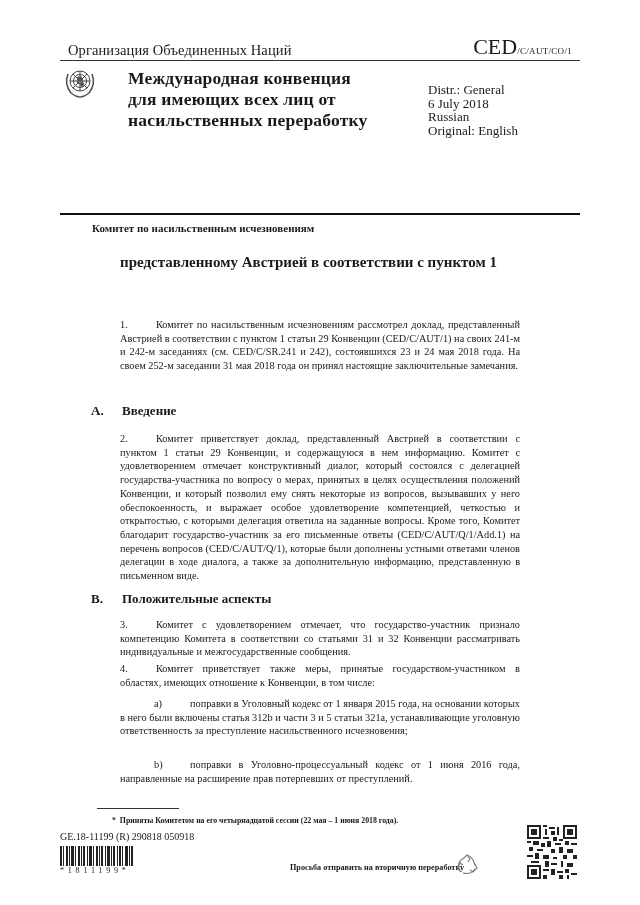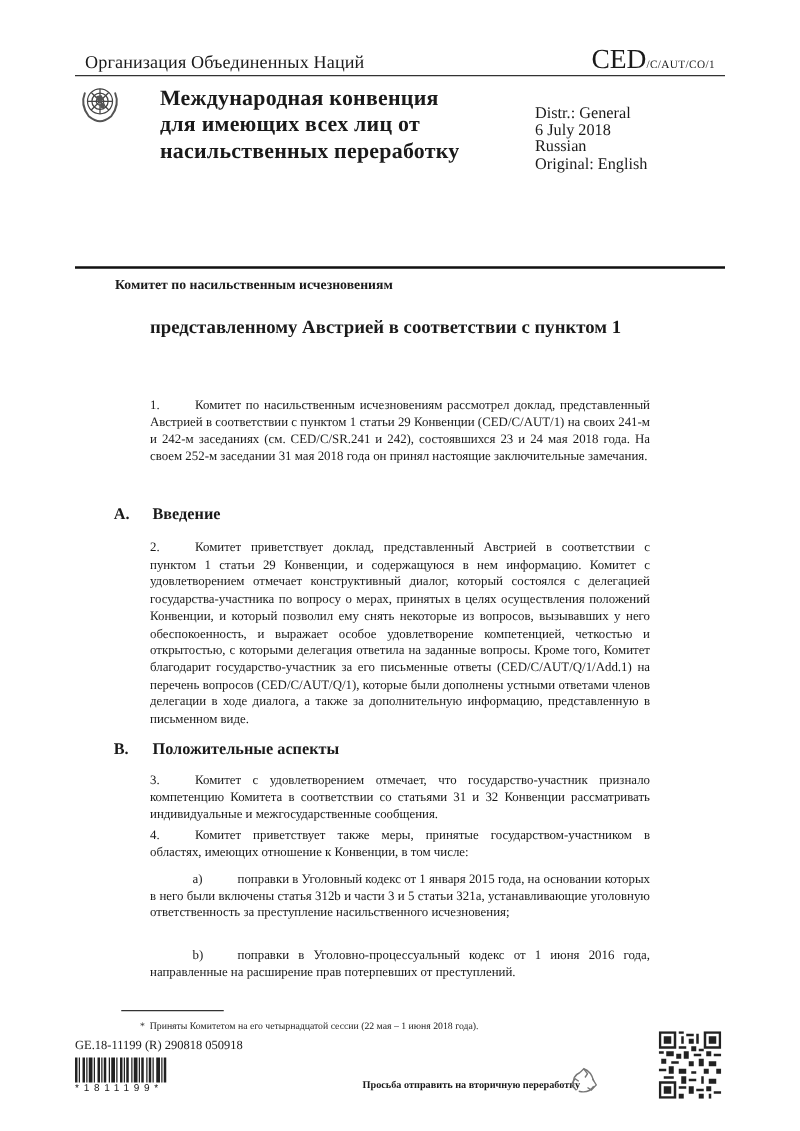--- a/index.html
+++ b/index.html
@@ -28,25 +28,25 @@
   .para {
     left: 120px; width: 400px; font-size: 10.3px; line-height: 13.7px; text-align: justify;
     text-align-last: left;
   }
   .para .num { display: inline-block; width: 36px; }
   .sub { left: 120px; width: 400px; font-size: 10.3px; line-height: 13.7px; text-align: justify; }
   .sub .letter { display: inline-block; width: 36px; padding-left: 34px; box-sizing: content-box; }
   .heading { left: 91px; font-size: 13px; font-weight: bold; }
   .heading .h-letter { display: inline-block; width: 31px; }
   .fn-rule { left: 97px; width: 82px; top: 808px; height: 0; border-top: 1px solid #333; }
-  .footnote { left: 112px; top: 816px; font-size: 7.8px; }
+  .footnote { left: 112px; top: 816px; font-size: 7.8px; font-weight: bold; }
   .ge-code { left: 60px; top: 831px; font-size: 10px; }
   .barcode { left: 60px; top: 846px; width: 90px; height: 20px; display: flex; align-items: stretch; }
   .barcode span { display: block; height: 100%; background: #222; }
-  .barcode-num { left: 60px; top: 866px; font-size: 8px; letter-spacing: 3.8px; font-family: Liberation Sans, sans-serif; }
+  .barcode-num { left: 60px; top: 866px; font-size: 8px; letter-spacing: 3.8px; font-family: Liberation Serif, serif; }
   .recycle-text { left: 290px; top: 863px; font-size: 8.2px; font-weight: bold; }
   .recycle-icon { left: 455px; top: 853px; width: 24px; height: 24px; }
   .qr { left: 527px; top: 825px; width: 50px; height: 54px; }
 </style>
 </head>
 <body>
 
 <div class="abs org-name">Организация Объединенных Наций</div>
 <div class="abs symbol"><span>CED</span><span class="small">/C/AUT/CO/1</span></div>
 <div class="abs rule-top"></div>

